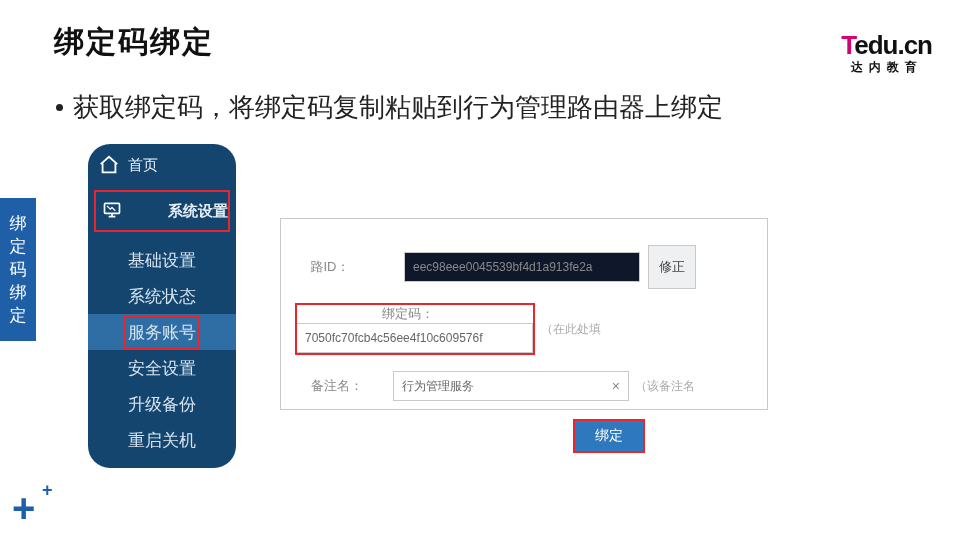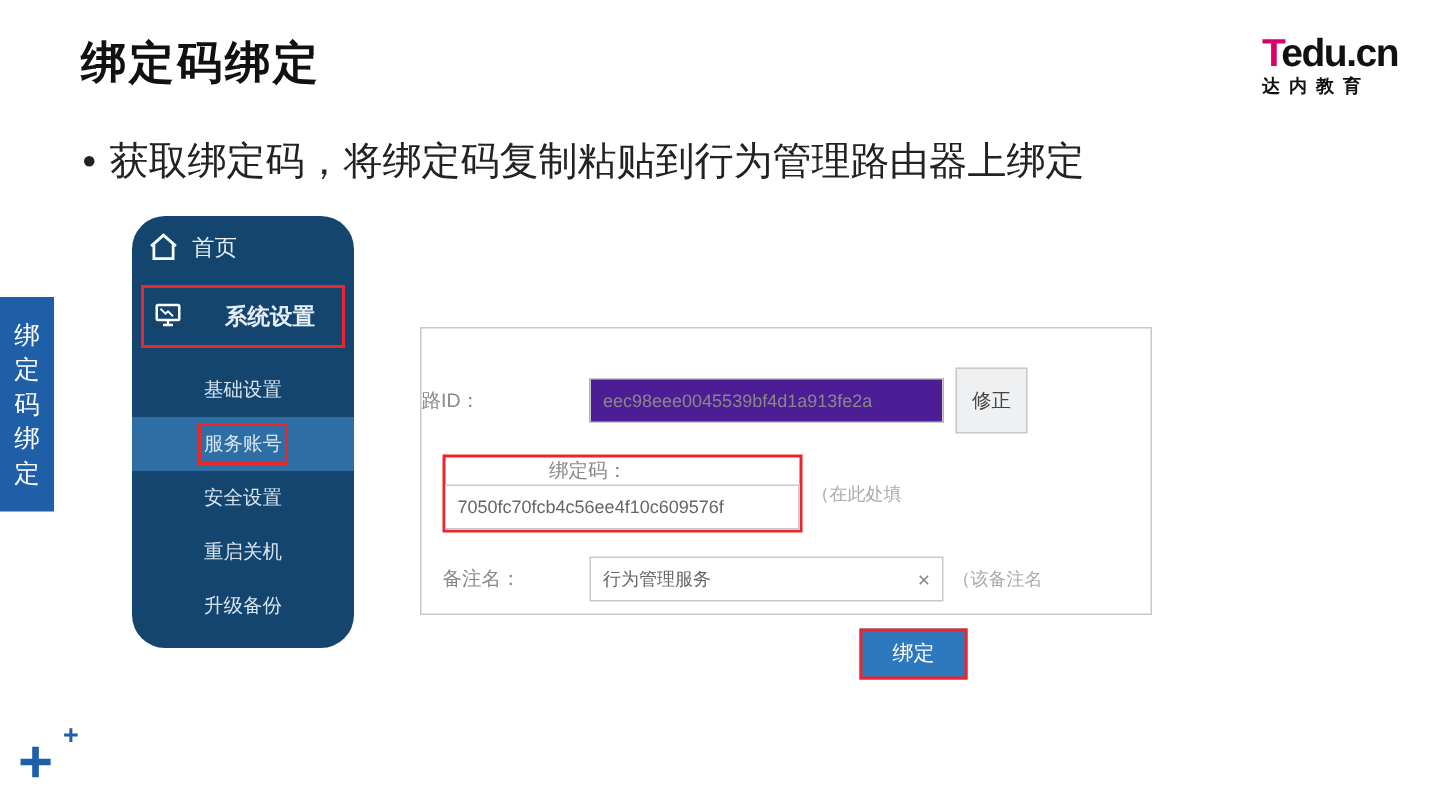--- a/index.html
+++ b/index.html
@@ -31,22 +31,22 @@
     gap: 10px;
   }
   .bullet-dot {
     width: 7px; height: 7px; border-radius: 50%; background: #222; display: inline-block;
   }
 
   
   .logo {
     position: absolute;
     right: 28px;
-    top: 20px;
-    text-align: left;
+    top: 30px;
+    text-align: center;
   }
   .logo-main { font-size: 26px; font-weight: 800; letter-spacing: -1px; }
   .logo-main .t { color: #d6006f; }
   .logo-main .rest { color: #111; }
   .logo-sub { font-size: 12px; color: #111; font-weight: 700; letter-spacing: 6px; margin-top: -2px; }
 
   
   .side-tab {
     position: absolute;
     left: 0;
@@ -88,30 +88,31 @@
     left: 10px;
     top: 50%;
     transform: translateY(-50%);
     width: 22px; height: 22px;
     color: #fff;
   }
   .nav-item.section {
     border: 2px solid #e8262c;
     margin: 4px 6px;
     padding-left: 54px;
+    justify-content: flex-end;
   }
   .nav-sub {
     padding: 6px 0;
   }
   .nav-sub-item {
     height: 36px;
     display: flex;
     align-items: center;
     justify-content: center;
-    font-size: 13px;
+    font-size: 17px;
     color: #d6e4ef;
     cursor: pointer;
     position: relative;
   }
   .nav-sub-item.active {
     background: #2f6ea4;
   }
   .nav-sub-item .hl {
     border: 2px solid #e8262c;
     padding: 3px 2px;
@@ -128,40 +129,40 @@
     background: #fff;
     padding: 26px 0 0 0;
   }
   .row {
     display: flex;
     align-items: center;
     margin-bottom: 14px;
   }
   .row .label {
     width: 112px;
-    text-align: left;
+    text-align: center;
     font-size: 13px;
     color: #888;
     padding-right: 14px;
   }
   .row .field {
     width: 236px;
     height: 30px;
     border: 1px solid #c9c9c9;
     background: #fff;
     font-size: 12px;
     color: #666;
     padding: 0 8px;
     display: flex;
     align-items: center;
     overflow: hidden;
     white-space: nowrap;
     position: relative;
   }
-  .row .field.readonly { background: #4c1d95; color:#888; }
+  .row .field.readonly { background: #0f172a; color:#888;margin-left:11px; }
   .row .field .clear {
     position: absolute; right: 8px; top: 50%; transform: translateY(-50%);
     color: #888; font-size: 14px; cursor: pointer;
   }
   .row .btn-side {
     margin-left: 8px;
     height: 44px;
     padding: 0 10px;
     background: #eef0f2;
     border: 1px solid #c9c9c9;
@@ -249,31 +250,34 @@
           <path d="M8 20h8M12 16v4"></path>
           <path d="M6 7l4 4 2-2 4 4" stroke-width="1.5"></path>
         </svg>
     </span>
     <span style="font-weight:600;">系统设置</span>
   </div>
   <div class="nav-sub">
     <div class="nav-sub-item">
         <span>基础设置</span>
       </div>
+    <div class="nav-sub-item">
+        <span>系统状态</span>
+      </div>
     <div class="nav-sub-item active">
         <span class="hl">服务账号</span>
       </div>
     <div class="nav-sub-item">
         <span>安全设置</span>
       </div>
     <div class="nav-sub-item">
+        <span>升级备份</span>
+      </div>
+    <div class="nav-sub-item">
         <span>重启关机</span>
-      </div>
-    <div class="nav-sub-item">
-        <span>升级备份</span>
       </div>
   </div>
 </div>
 
 <div class="panel">
   <div class="row">
     <div class="label">路ID：</div>
     <div class="field readonly">
         <span>eec98eee0045539bf4d1a913fe2a</span>
       </div>

